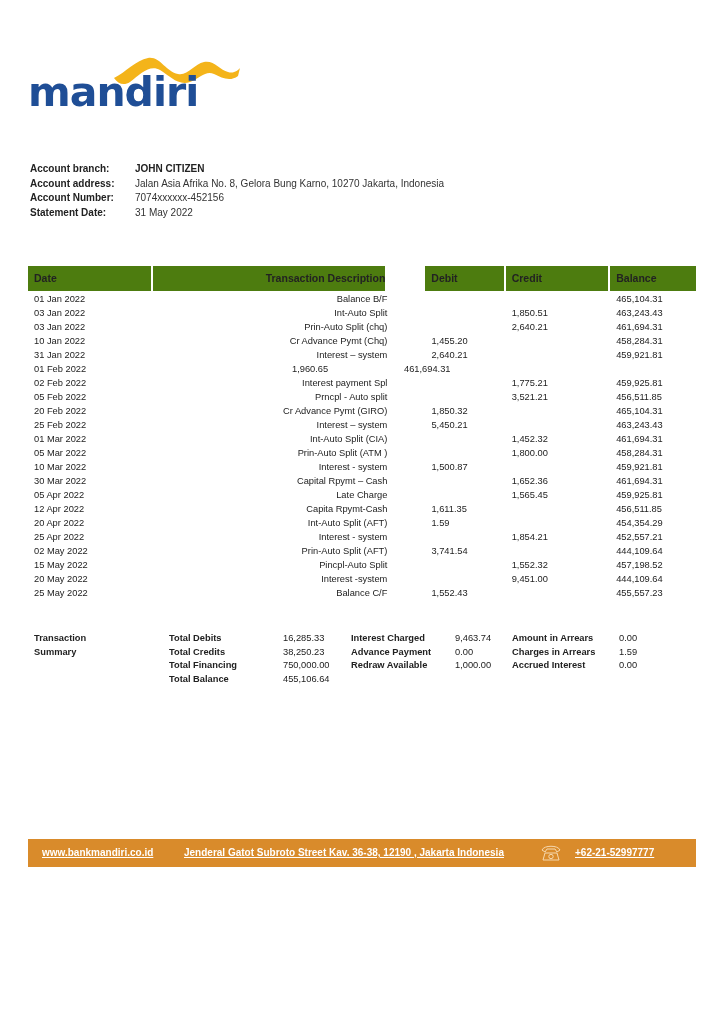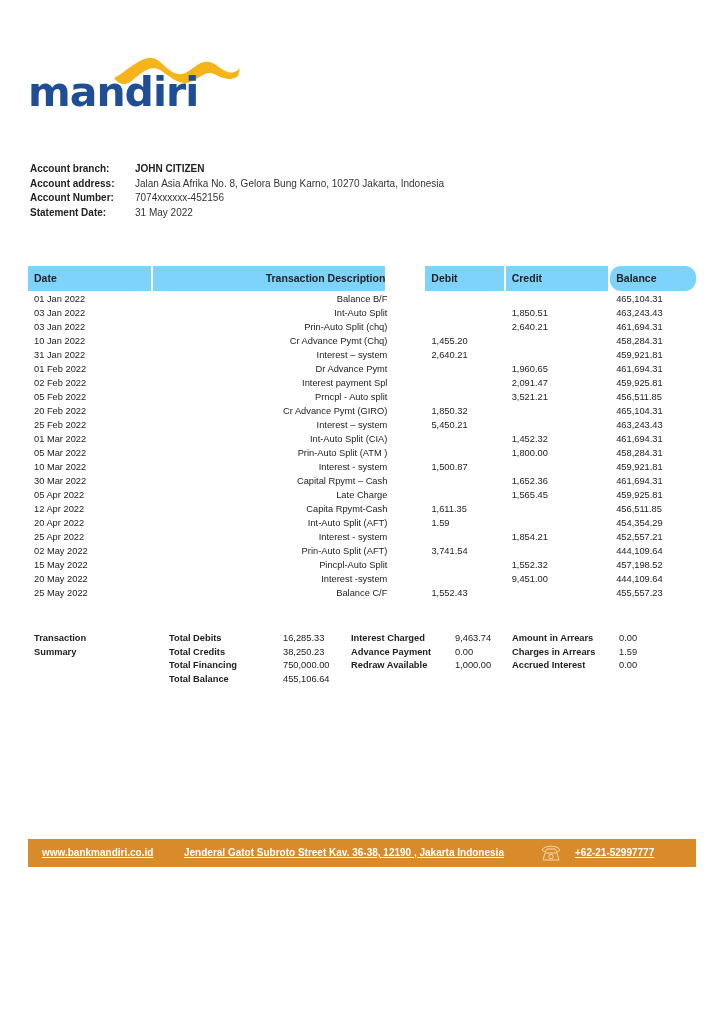--- a/index.html
+++ b/index.html
@@ -11,28 +11,28 @@
   .logo-wave { position: absolute; left: 84px; top: 0; width: 130px; height: 36px; }
 
   .acct { position: absolute; left: 30px; top: 162px; font-size: 10px; line-height: 14.6px; }
   .acct-row { display: flex; }
   .acct-label { width: 105px; font-weight: bold; color: #222; }
   .acct-value { color: #333; }
   .acct-value.bold { font-weight: bold; color: #222; }
 
   .table { position: absolute; left: 28px; top: 266px; width: 668px; font-size: 9.3px; }
   .thead { display: flex; height: 25px; align-items: center; }
-  .th { background: #7dd3fc; height: 25px; line-height: 25px; font-weight: bold; font-size: 10.5px;
+  .th { background: #4d7c0f; height: 25px; line-height: 25px; font-weight: bold; font-size: 10.5px;
         color: #222; box-sizing: border-box; padding-left: 6px; border-right: 2px solid #fff; }
   .th:last-child { border-right: none; }
   .c-date { width: 134px; }
   .c-desc { width: 252px; text-align: right; }
   .c-debit { width: 86px; margin-left: 38px; }
   .c-credit { width: 112px; }
-  .c-bal { width: 92px; border-radius: 11px; }
+  .c-bal { width: 92px; }
   .th.c-debit { padding-left: 0; text-align: left; padding-left: 6px; }
   .tbody { padding-top: 1px; }
   .tr { display: flex; height: 14px; line-height: 14px; color: #222; }
   .td { box-sizing: border-box; padding-left: 6px; white-space: nowrap; }
   .td.c-debit { padding-left: 6px; }
 
   .summary { position: absolute; left: 34px; top: 632px; font-size: 9.3px; font-weight: bold; line-height: 13.5px; color: #222; }
   .sum-col { position: absolute; top: 0; }
   .sum-row { display: flex; height: 13.5px; }
   .sum-label { font-weight: bold; }
@@ -111,30 +111,29 @@
       </div>
       <div class="tr">
         <div class="td c-date">31 Jan 2022</div>
         <div class="td c-desc">Interest – system</div>
         <div class="td c-debit">2,640.21</div>
         <div class="td c-credit"></div>
         <div class="td c-bal">459,921.81</div>
       </div>
       <div class="tr">
         <div class="td c-date">01 Feb 2022</div>
-        <div class="td c-desc">Dr Advance Pymt</div>
         <div class="td c-debit"></div>
         <div class="td c-credit">1,960.65</div>
         <div class="td c-bal">461,694.31</div>
       </div>
       <div class="tr">
         <div class="td c-date">02 Feb 2022</div>
         <div class="td c-desc">Interest payment Spl</div>
         <div class="td c-debit"></div>
-        <div class="td c-credit">2,091.47</div>
+        <div class="td c-credit">1,775.21</div>
         <div class="td c-bal">459,925.81</div>
       </div>
       <div class="tr">
         <div class="td c-date">05 Feb 2022</div>
         <div class="td c-desc">Prncpl  - Auto split</div>
         <div class="td c-debit"></div>
         <div class="td c-credit">3,521.21</div>
         <div class="td c-bal">456,511.85</div>
       </div>
       <div class="tr">

